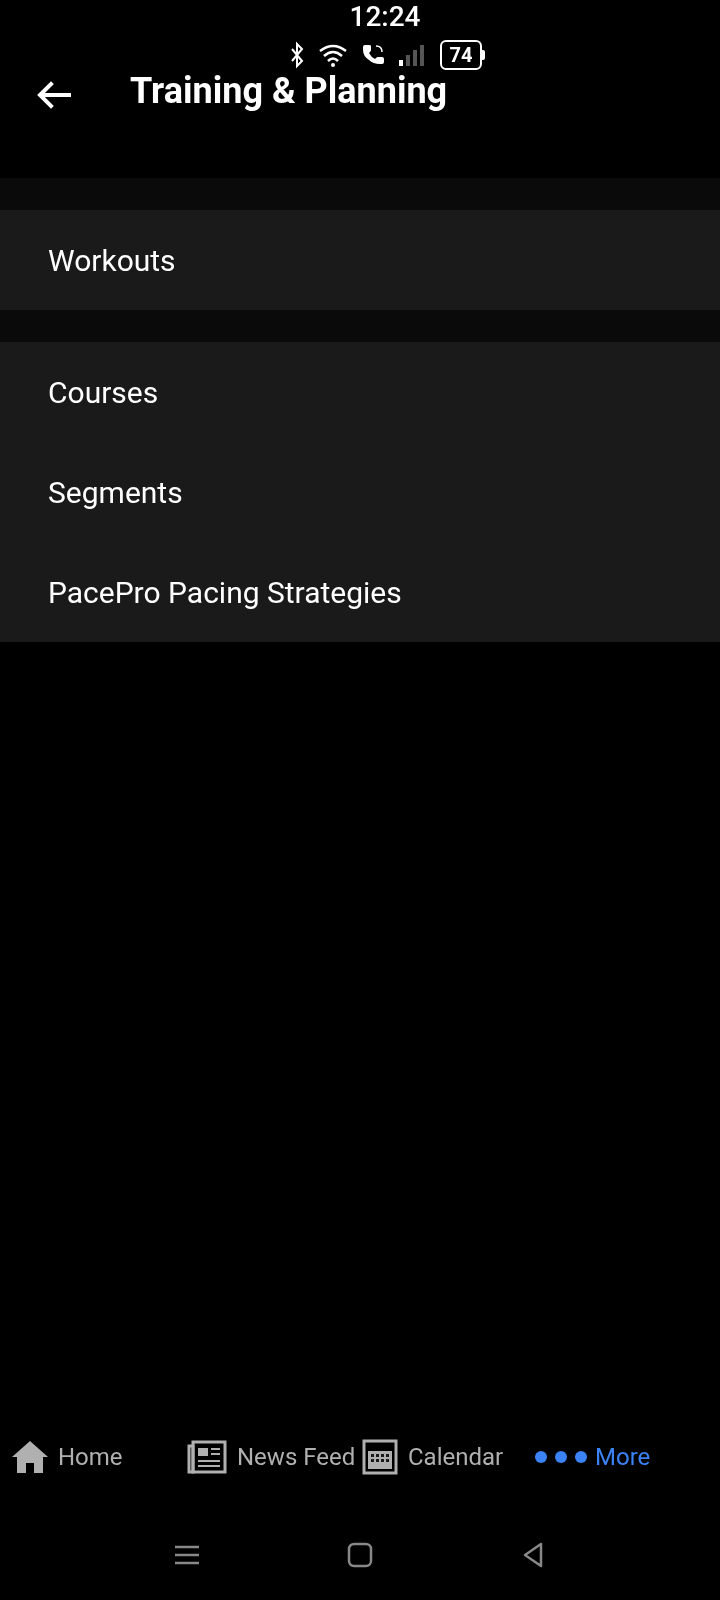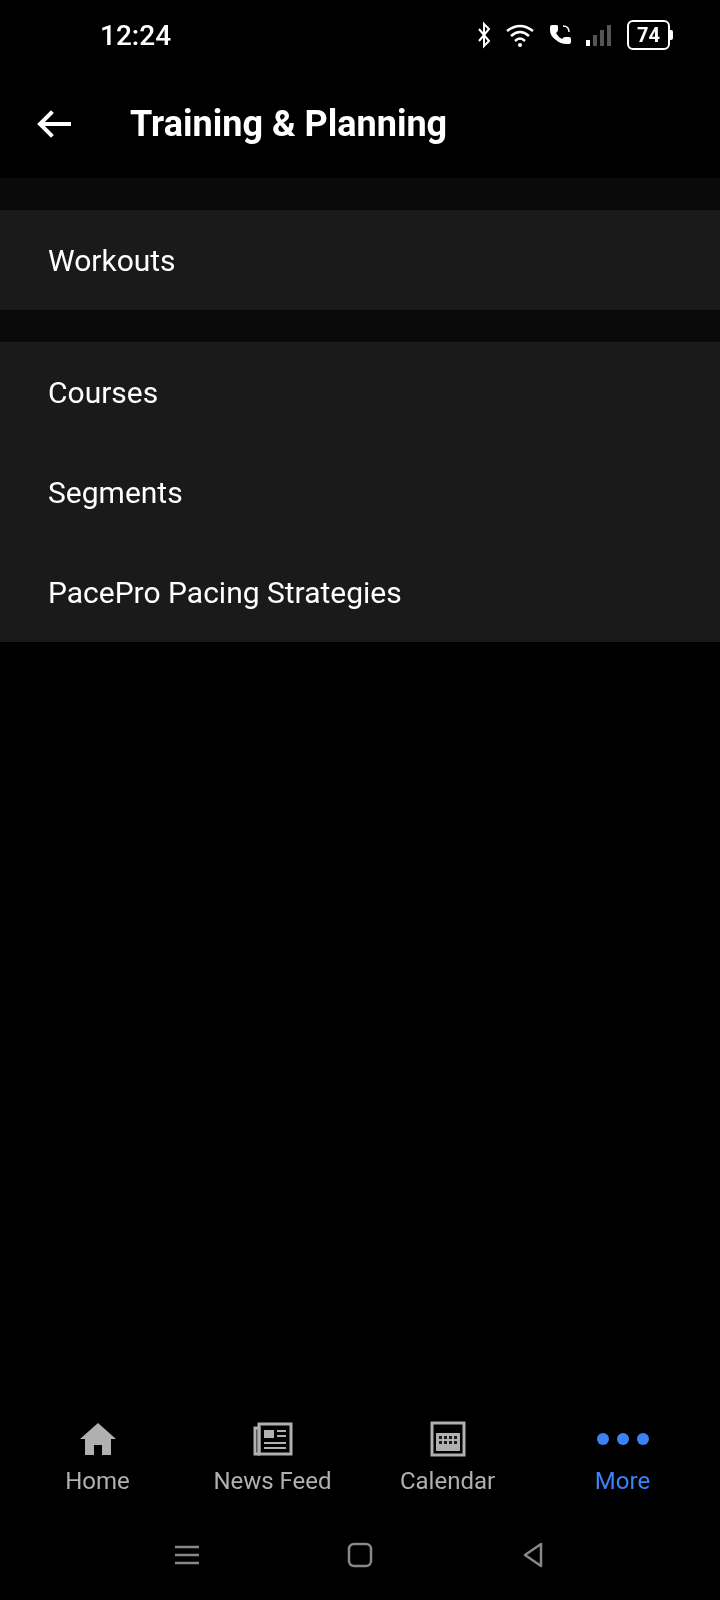--- a/index.html
+++ b/index.html
@@ -13,20 +13,21 @@
       position: relative;
     }
     
     
     .status-bar {
       height: 70px;
       display: flex;
       justify-content: space-between;
       align-items: center;
       padding: 0 50px 0 100px;
+      flex-direction: column;
     }
     .status-time {
       font-size: 28px;
       font-weight: 500;
       color: #ffffff;
     }
     .status-icons {
       display: flex;
       align-items: center;
       gap: 12px;
@@ -51,21 +52,20 @@
       width: 3px;
       height: 40%;
       background: #ffffff;
       border-radius: 0 2px 2px 0;
     }
     
     
     .header {
       height: 108px;
       display: flex;
-      align-items: center;
       padding: 0 30px;
       gap: 50px;
     }
     .back-btn {
       width: 50px;
       height: 50px;
       display: flex;
       align-items: center;
       justify-content: center;
       cursor: pointer;
@@ -108,21 +108,20 @@
       right: 0;
       height: 106px;
       display: flex;
       justify-content: space-around;
       align-items: center;
       background: #000000;
       padding: 0 10px;
     }
     .nav-item {
       display: flex;
-      flex-direction: column;
       align-items: center;
       gap: 8px;
       cursor: pointer;
       flex: 1;
     }
     .nav-icon {
       height: 40px;
       display: flex;
       align-items: center;
       justify-content: center;

